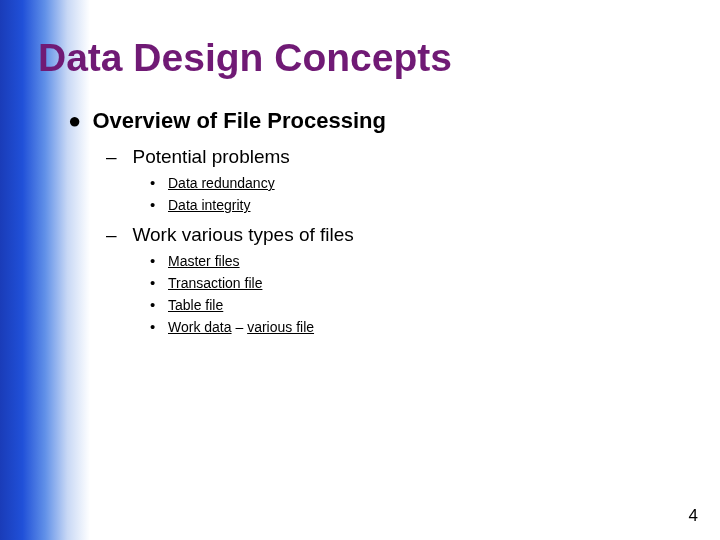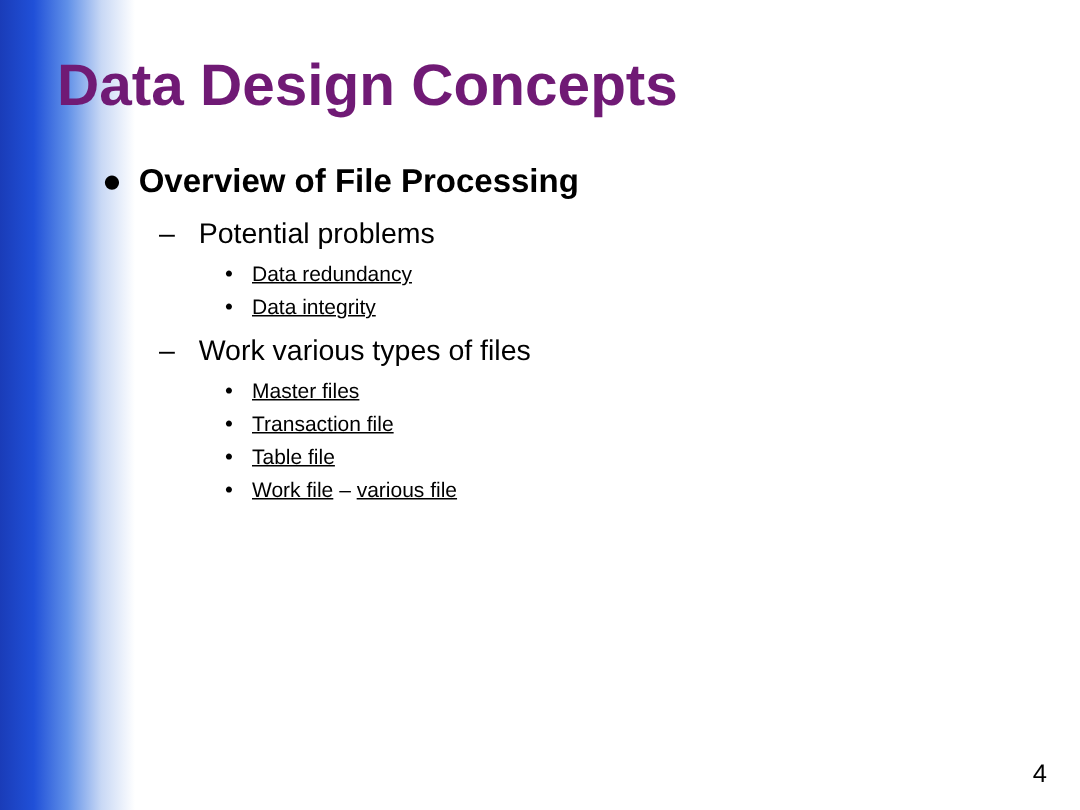--- a/index.html
+++ b/index.html
@@ -116,17 +116,17 @@
     </div>
 
   <div class="level2">
     <span class="level2-bullet">–</span>
     <span class="level2-text">Work various types of files</span>
   </div>
   <div id="section2-items">
       <div class="level3"><span class="level3-bullet">•</span><span class="level3-text"><span class="underline">Master files</span></span></div>
       <div class="level3"><span class="level3-bullet">•</span><span class="level3-text"><span class="underline">Transaction file</span></span></div>
       <div class="level3"><span class="level3-bullet">•</span><span class="level3-text"><span class="underline">Table file</span></span></div>
-      <div class="level3"><span class="level3-bullet">•</span><span class="level3-text"><span class="underline">Work file</span><span> – </span><span class="underline">various file</span></span></div>
+      <div class="level3"><span class="level3-bullet">•</span><span class="level3-text"><span class="underline">Work data</span><span> – </span><span class="underline">various file</span></span></div>
     </div>
 </div>
 
 <div class="page-number">4</div>
 
 </body></html>

